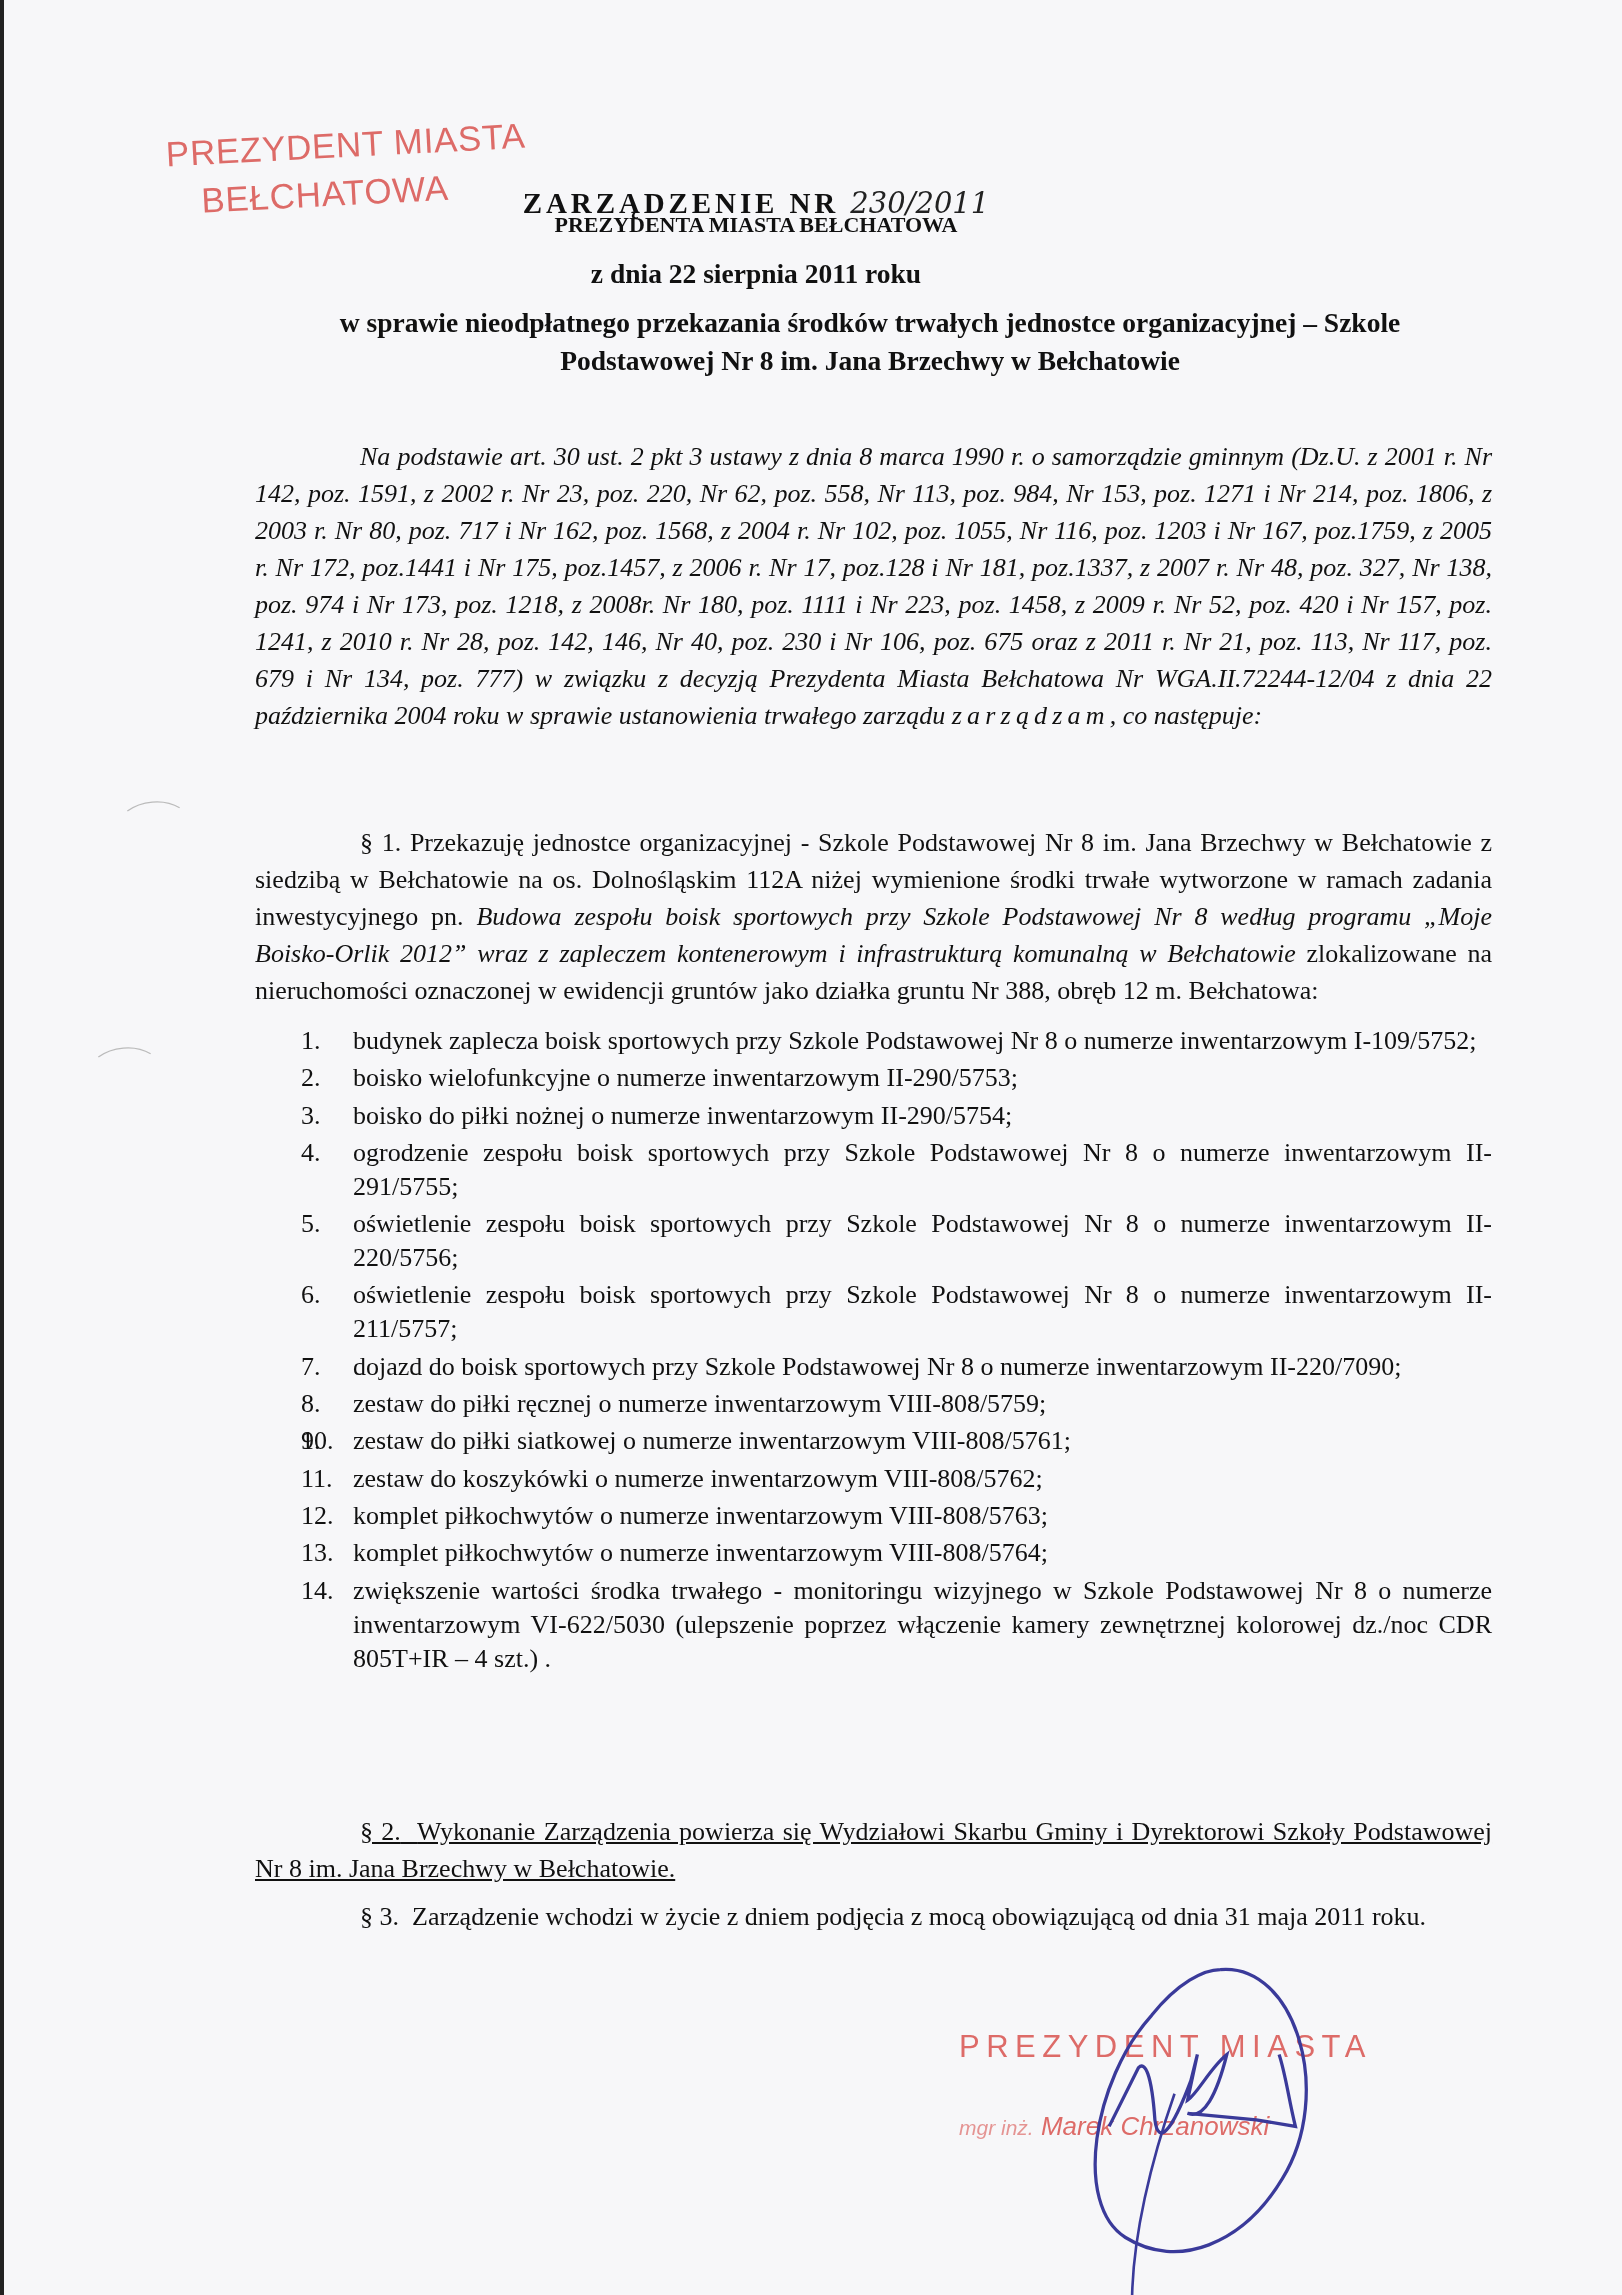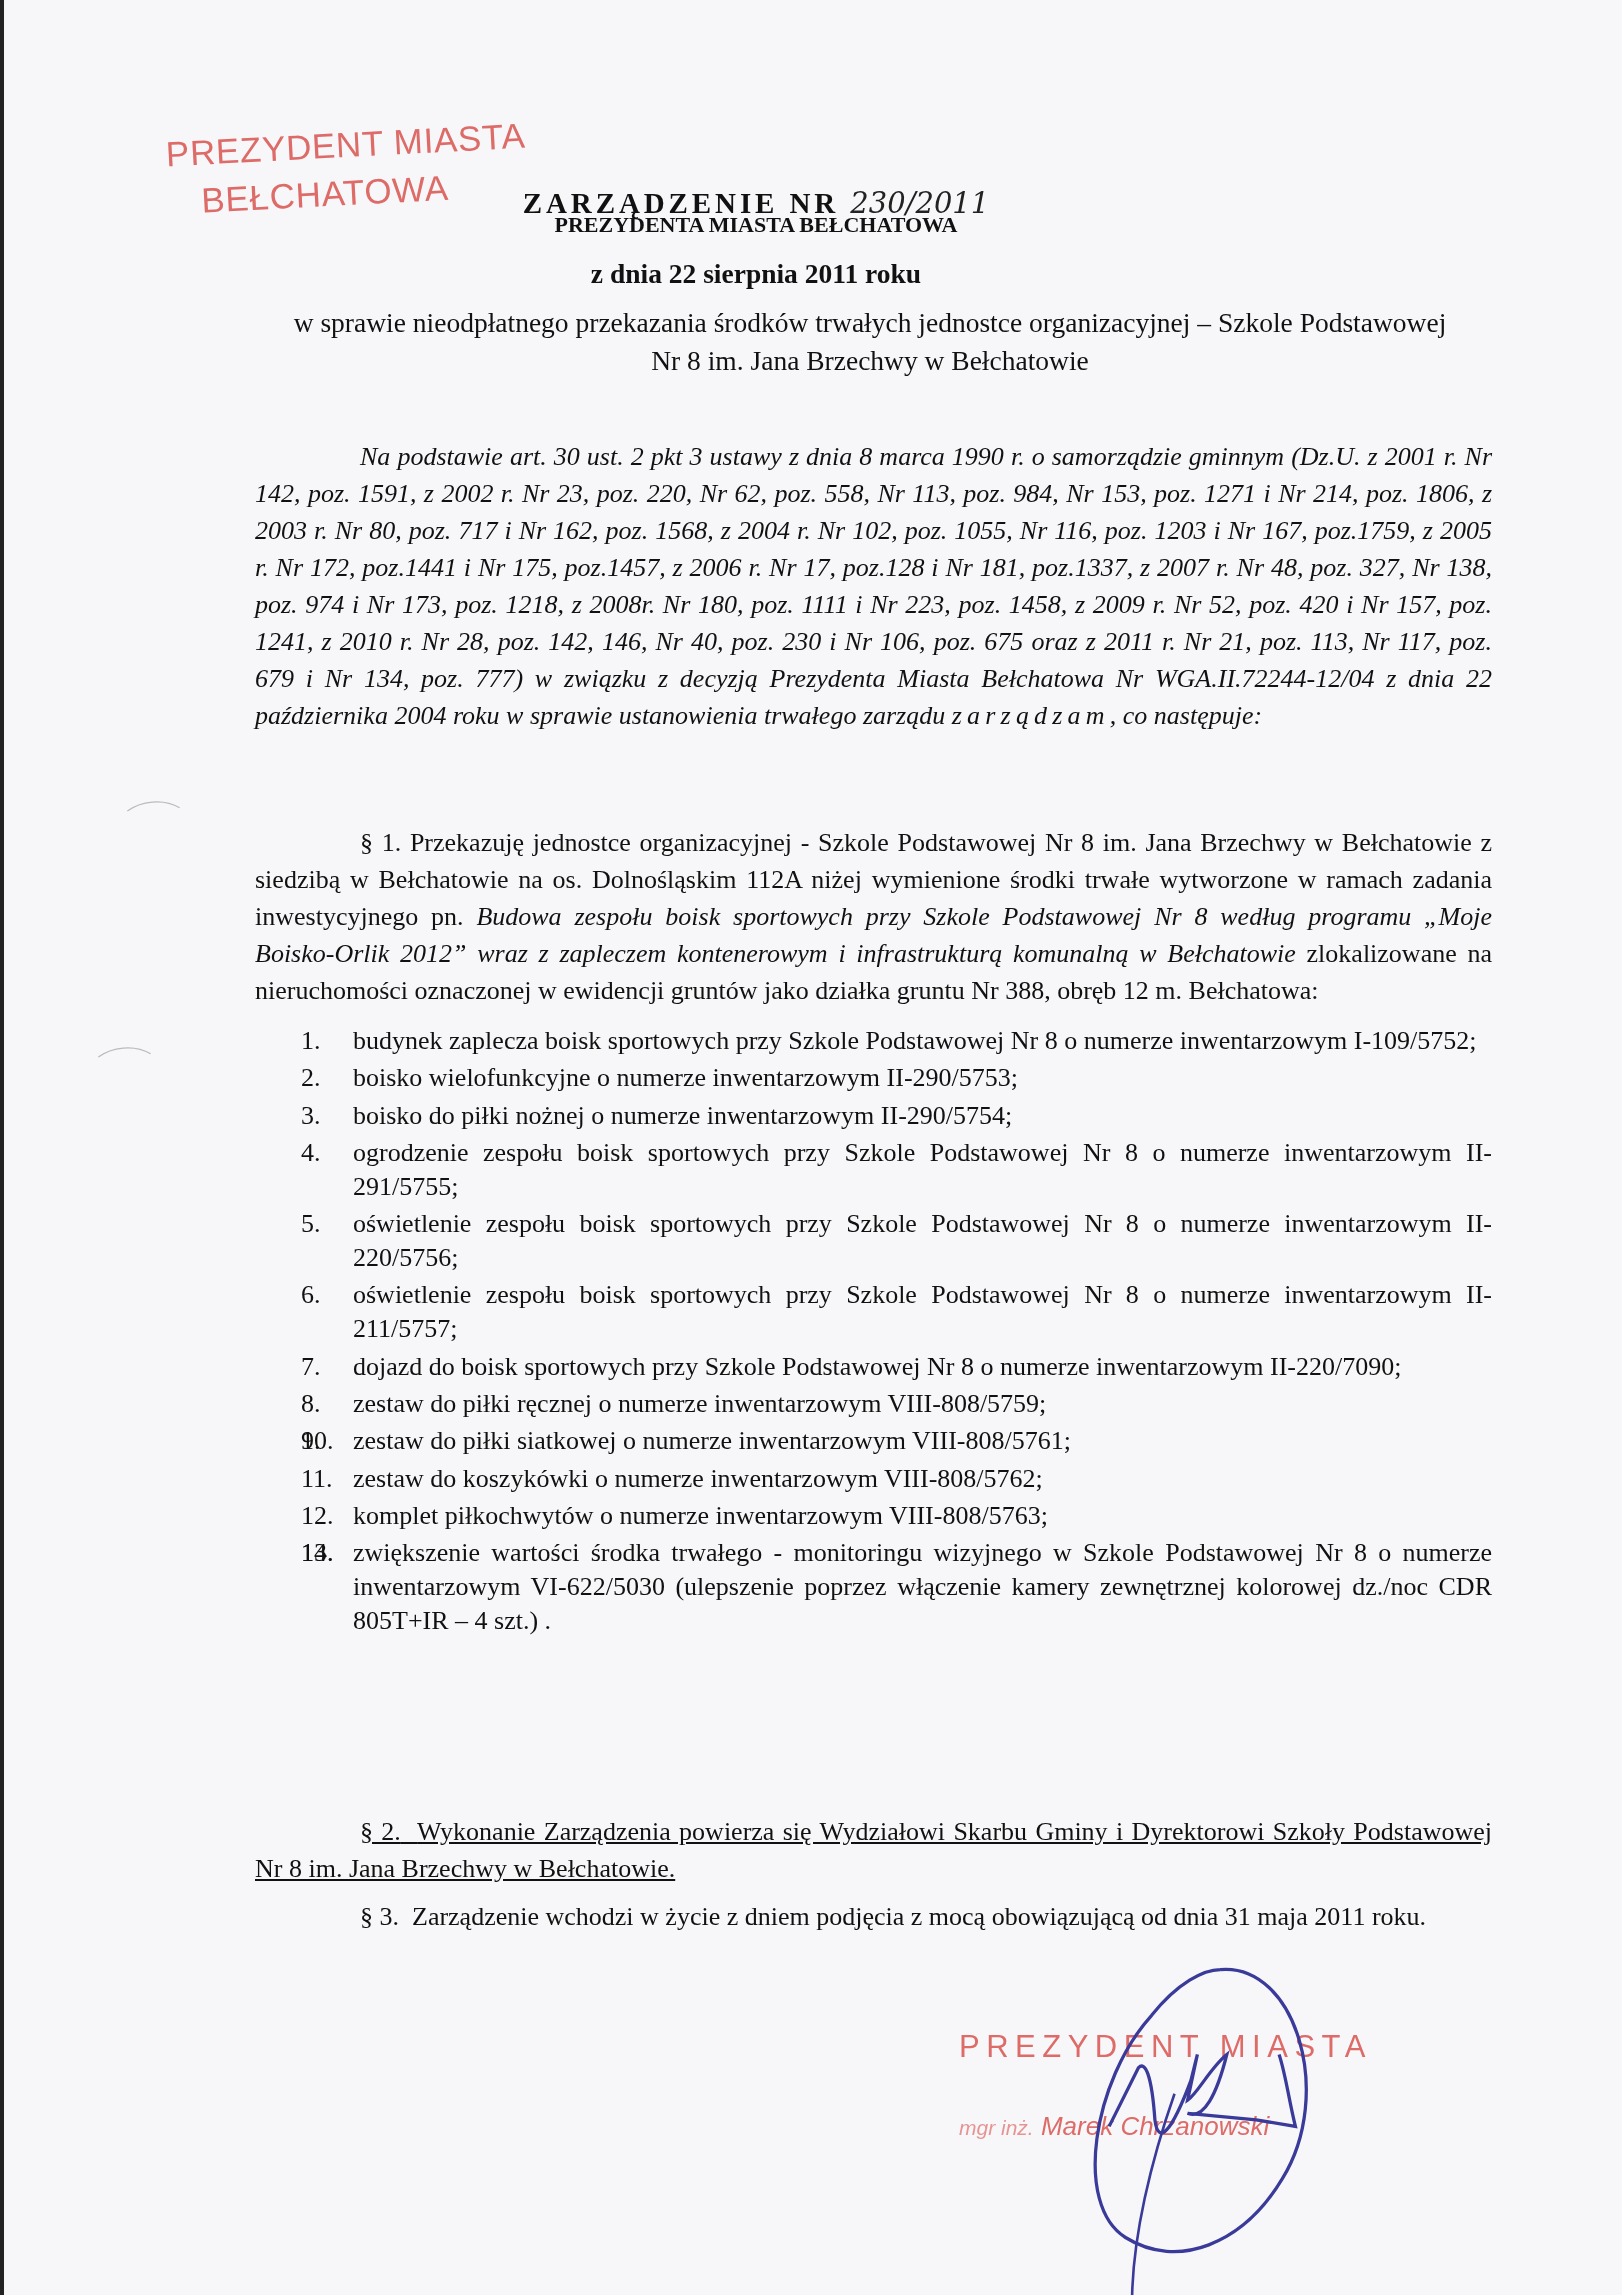--- a/index.html
+++ b/index.html
@@ -14,21 +14,21 @@
       position: absolute; left: 167px; top: 121px; color: #d9534f; opacity: 0.85;
       font-family: "Liberation Sans", "DejaVu Sans", sans-serif; font-size: 35px; line-height: 48px;
       transform: rotate(-3deg); letter-spacing: 0.7px;
     }
     .stamp-top .l2 { padding-left: 33px; }
     .header { position: absolute; left: 0; width: 1512px; text-align: center; font-weight: bold; }
     .title-line { top: 186px; font-size: 29px; letter-spacing: 3.9px; }
     .title-line .nr { font-family: "DejaVu Serif", serif; font-style: italic; font-weight: normal; color: #222; letter-spacing: 0; }
     .sub1 { top: 212px; font-size: 22px; }
     .sub2 { top: 258px; font-size: 27.5px; }
-    .subject { position: absolute; left: 281px; width: 1178px; top: 304px; font-size: 27.5px; font-weight: normal; text-align: center; line-height: 38px; }
+    .subject { position: absolute; left: 281px; width: 1178px; top: 304px; font-size: 27.5px; font-weight: bold; text-align: center; line-height: 38px; }
     .body-text { position: absolute; left: 255px; width: 1237px; font-size: 26px; line-height: 37px; text-align: justify; }
     .p1 { top: 438px; text-indent: 105px; font-style: italic; }
     .p-sec1 { top: 824px; text-indent: 105px; }
     .list { position: absolute; left: 255px; width: 1237px; top: 1024px; font-size: 26px; line-height: 34px; margin: 0; padding: 0; list-style: none; }
     .list li { position: relative; padding-left: 98px; margin-bottom: 3.3px; text-align: justify; }
     .list li .num { position: absolute; left: 46px; width: 52px; }
     .p-sec2 { top: 1813px; text-indent: 105px; text-decoration: underline; }
     .p-sec3 { top: 1898px; text-indent: 105px; }
     .spaced { letter-spacing: 5.2px; }
     .stamp-sign {
@@ -77,21 +77,21 @@
     <li><span class="num">3.</span><span>boisko do piłki nożnej o numerze inwentarzowym II-290/5754;</span></li>
     <li><span class="num">4.</span><span>ogrodzenie zespołu boisk sportowych przy Szkole Podstawowej Nr 8 o numerze inwentarzowym II-291/5755;</span></li>
     <li><span class="num">5.</span><span>oświetlenie zespołu boisk sportowych przy Szkole Podstawowej Nr 8 o numerze inwentarzowym II-220/5756;</span></li>
     <li><span class="num">6.</span><span>oświetlenie zespołu boisk sportowych przy Szkole Podstawowej Nr 8 o numerze inwentarzowym II-211/5757;</span></li>
     <li><span class="num">7.</span><span>dojazd do boisk sportowych przy Szkole Podstawowej Nr 8 o numerze inwentarzowym II-220/7090;</span></li>
     <li><span class="num">8.</span><span>zestaw do piłki ręcznej o numerze inwentarzowym VIII-808/5759;</span></li>
     <li><span class="num">9.</span></li>
     <li><span class="num">10.</span><span>zestaw do piłki siatkowej o numerze inwentarzowym VIII-808/5761;</span></li>
     <li><span class="num">11.</span><span>zestaw do koszykówki o numerze inwentarzowym VIII-808/5762;</span></li>
     <li><span class="num">12.</span><span>komplet piłkochwytów o numerze inwentarzowym VIII-808/5763;</span></li>
-    <li><span class="num">13.</span></li>
+    <li><span class="num">13.</span><span>komplet piłkochwytów o numerze inwentarzowym VIII-808/5764;</span></li>
     <li><span class="num">14.</span><span>zwiększenie wartości środka trwałego - monitoringu wizyjnego w Szkole Podstawowej Nr 8 o numerze inwentarzowym VI-622/5030 (ulepszenie poprzez włączenie kamery zewnętrznej kolorowej dz./noc CDR 805T+IR – 4 szt.) .</span></li>
   </ol>
 
 <div class="body-text p-sec2">
   <span>§ 2.</span>&nbsp;
   <span>Wykonanie Zarządzenia powierza się Wydziałowi Skarbu Gminy i Dyrektorowi Szkoły Podstawowej Nr 8 im. Jana Brzechwy w Bełchatowie.</span>
 </div>
 
 <div class="body-text p-sec3">
   <span>§ 3.</span>&nbsp;

